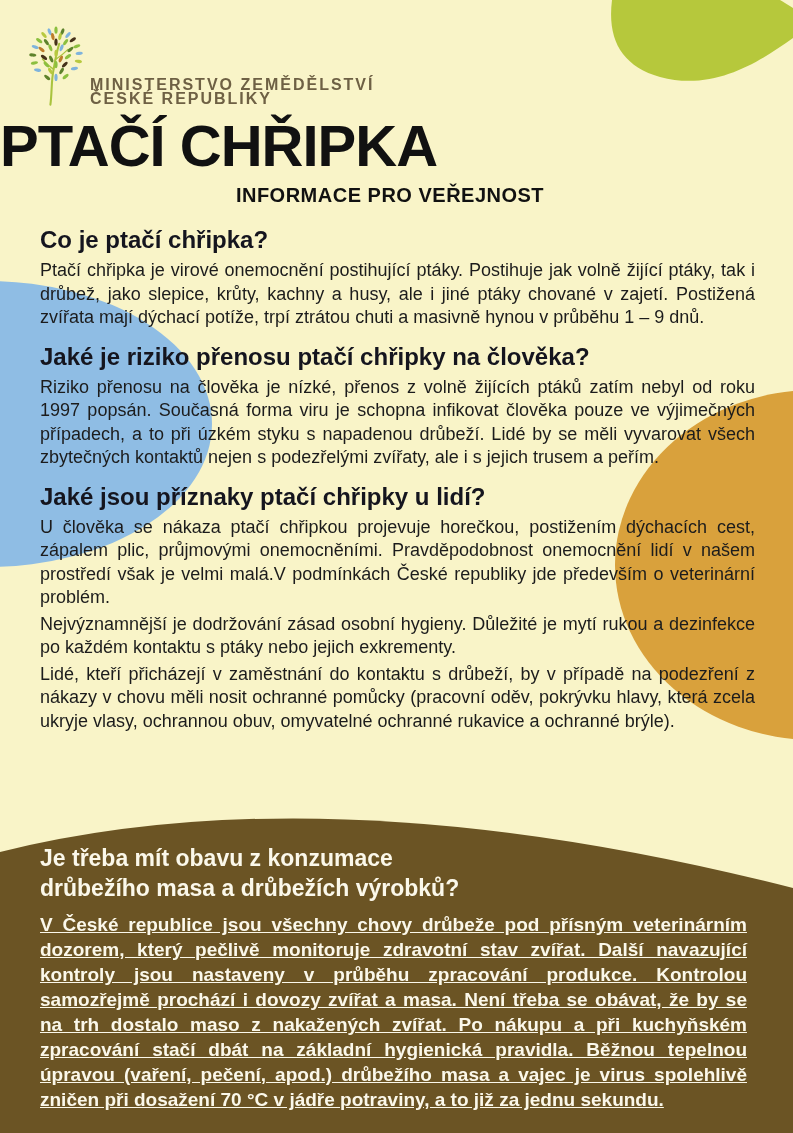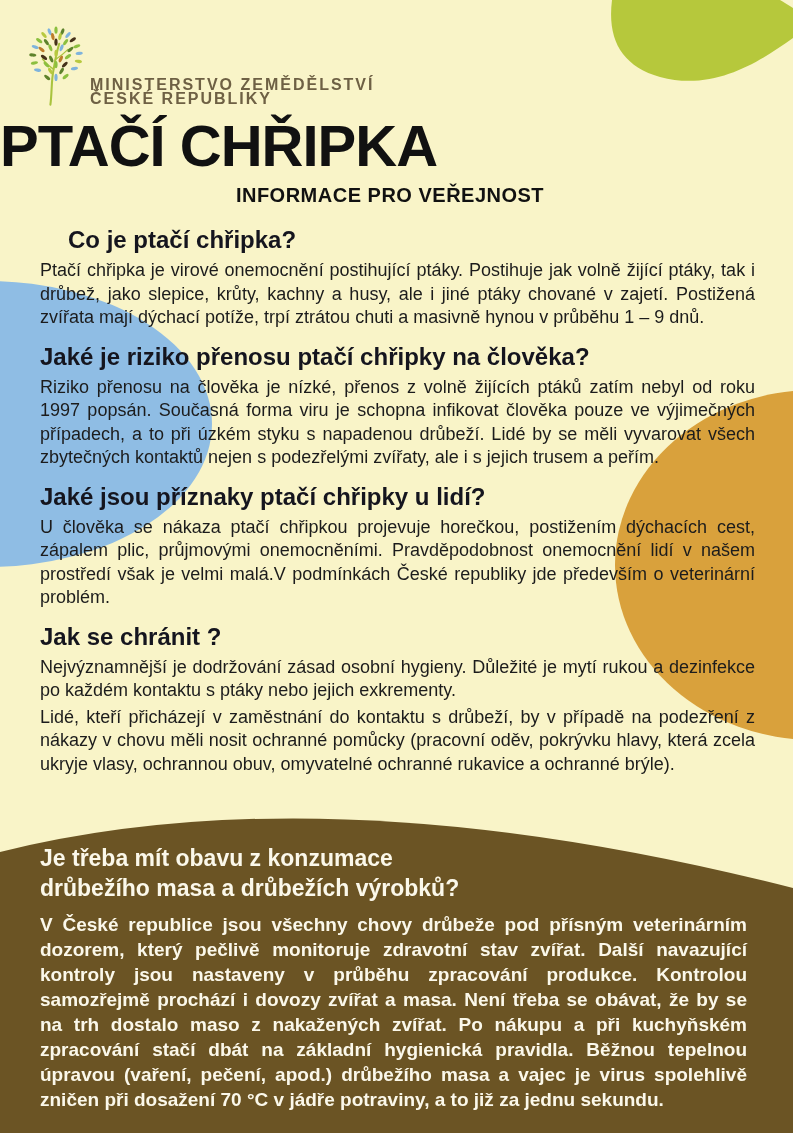--- a/index.html
+++ b/index.html
@@ -29,34 +29,34 @@
     position:absolute;left:0;top:184px;width:780px;text-align:center;
     font-size:20px;font-weight:bold;letter-spacing:.5px;color:#111111;
   }
 
   
   .content{position:absolute;left:40px;right:38px;top:226px;}
   .content h2{
     margin:13px 0 5px 0;font-size:24px;line-height:28px;
     font-weight:bold;color:#15151e;
   }
-  .content h2:first-child{margin-top:0;margin-left:28px;}
+  .content h2:first-child{margin-top:0;}
   .content p{
     margin:0 0 3px 0;font-size:18px;line-height:23.5px;
     color:#1c1c1c;text-align:justify;
   }
 
   
   .footer-content{position:absolute;left:40px;right:32px;top:843px;}
   .footer-content h2{
     margin:0;font-size:23px;line-height:30px;font-weight:bold;color:#fbf8ea;
   }
   .footer-content p{
     margin:9px 14px 0 0;font-size:19px;line-height:25px;font-weight:bold;
-    color:#fbf8ea;text-align:justify;
+    color:#fbf8ea;text-align:justify;text-decoration:underline;
   }
 
   .lf-b{fill:#7fb3dc}.lf-g{fill:#8cbf3f}.lf-dg{fill:#5e822b}
   .lf-o{fill:#b7c93f}.lf-br{fill:#46321a}.lf-t{fill:#bd7c2b}
 </style>
 </head>
 <body>
 
 <svg id="bg" viewBox="0 0 793 1133" aria-hidden="true">
   <path fill="#b6c83c" d="M612,0 C607,40 622,66 660,77 C715,92 762,60 793,38 L793,8 C788,5 784,2 780,0 Z"></path>
@@ -124,21 +124,20 @@
 <div class="content">
   <h2>Co je ptačí chřipka?</h2>
   <p>Ptačí chřipka je virové onemocnění postihující ptáky. Postihuje jak volně žijící ptáky, tak i drůbež, jako slepice, krůty, kachny a husy, ale i jiné ptáky chované v zajetí. Postižená zvířata mají dýchací potíže, trpí ztrátou chuti a masivně hynou v průběhu 1 – 9 dnů.</p>
 
   <h2>Jaké je riziko přenosu ptačí chřipky na člověka?</h2>
   <p>Riziko přenosu na člověka je nízké, přenos z volně žijících ptáků zatím nebyl od roku 1997 popsán. Současná forma viru je schopna infikovat člověka pouze ve výjimečných případech, a to při úzkém styku s napadenou drůbeží. Lidé by se měli vyvarovat všech zbytečných kontaktů nejen s podezřelými zvířaty, ale i s jejich trusem a peřím.</p>
 
   <h2>Jaké jsou příznaky ptačí chřipky u lidí?</h2>
   <p>U člověka se nákaza ptačí chřipkou projevuje horečkou, postižením dýchacích cest, zápalem plic, průjmovými onemocněními. Pravděpodobnost onemocnění lidí v našem prostředí však je velmi malá.V podmínkách České republiky jde především o veterinární problém.</p>
 
-  <h2>Jak se chránit ?</h2>
   <p>Nejvýznamnější je dodržování zásad osobní hygieny. Důležité je mytí rukou a dezinfekce po každém kontaktu s ptáky nebo jejich exkrementy.</p>
   <p>Lidé, kteří přicházejí v zaměstnání do kontaktu s drůbeží, by v případě na podezření z nákazy v chovu měli nosit ochranné pomůcky (pracovní oděv, pokrývku hlavy, která zcela ukryje vlasy, ochrannou obuv, omyvatelné ochranné rukavice a ochranné brýle).</p>
 </div>
 
 <div class="footer-content">
   <h2>
     <span>Je třeba mít obavu z konzumace</span><br>
     <span>drůbežího masa a drůbežích výrobků?</span>
   </h2>
   <p>V České republice jsou všechny chovy drůbeže pod přísným veterinárním dozorem, který pečlivě monitoruje zdravotní stav zvířat. Další navazující kontroly jsou nastaveny v průběhu zpracování produkce. Kontrolou samozřejmě prochází i dovozy zvířat a masa. Není třeba se obávat, že by se na trh dostalo maso z nakažených zvířat. Po nákupu a při kuchyňském zpracování stačí dbát na základní hygienická pravidla. Běžnou tepelnou úpravou (vaření, pečení, apod.) drůbežího masa a vajec je virus spolehlivě zničen při dosažení 70 °C v jádře potraviny, a to již za jednu sekundu.</p>

